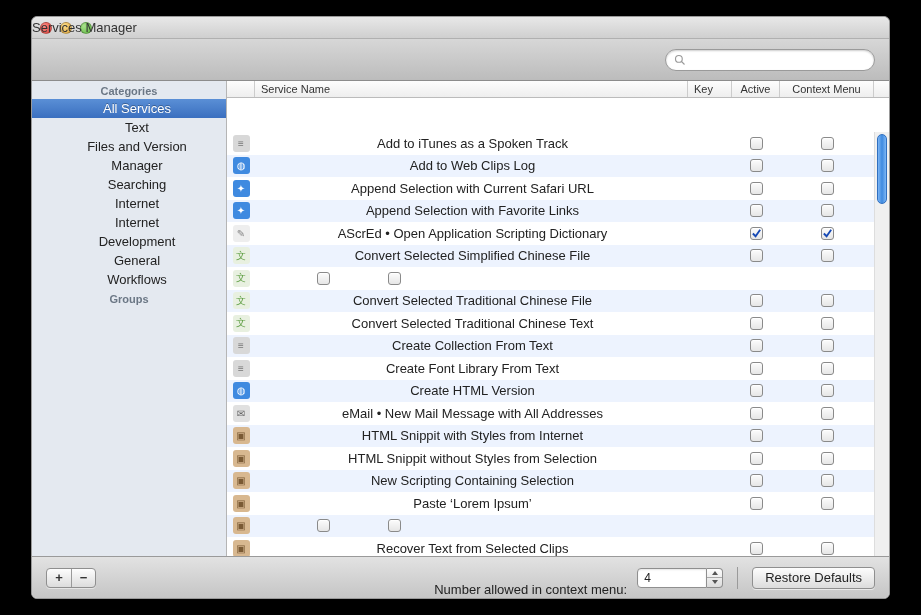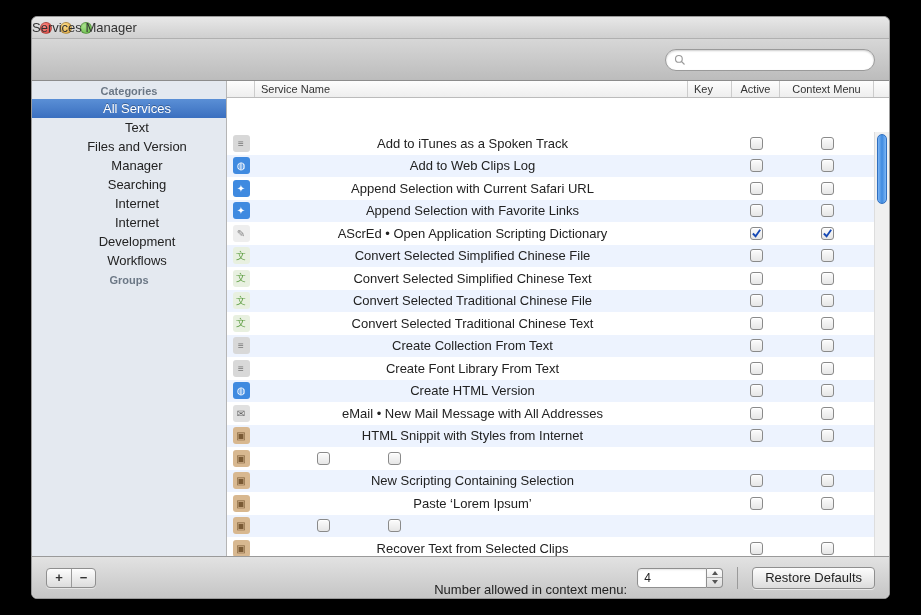--- a/index.html
+++ b/index.html
@@ -162,20 +162,21 @@
     <div class="sidebar" id="sidebar">
         <div class="side-header">Categories</div>
         <div class="side-item selected">All Services</div>
         <div class="side-item">Text</div>
         <div class="side-item">Files and Version</div>
         <div class="side-item">Manager</div>
         <div class="side-item">Searching</div>
         <div class="side-item">Internet</div>
         <div class="side-item">Internet</div>
         <div class="side-item">Development</div>
+        <div class="side-item">General</div>
         <div class="side-item">Workflows</div>
         <div class="side-header">Groups</div>
       </div>
 
     <div class="tablearea">
       <div class="thead">
         <div class="th icon"></div>
         <div class="th name">Service Name</div>
         <div class="th key">Key</div>
         <div class="th active">Active</div>
@@ -267,21 +268,20 @@
                 <div class="chk"></div>
               </div>
               <div class="cell ctx">
                 <div class="chk"></div>
               </div>
             </div>
             <div class="row even">
               <div class="cell icon">
                 <div class="appicon" style="background: rgb(232, 240, 224); color: rgb(90, 156, 62);">文</div>
               </div>
-              <div class="cell name">Convert Selected Simplified Chinese Text</div>
               <div class="cell key"></div>
               <div class="cell active">
                 <div class="chk"></div>
               </div>
               <div class="cell ctx">
                 <div class="chk"></div>
               </div>
             </div>
             <div class="row odd">
               <div class="cell icon">
@@ -371,20 +371,21 @@
                 <div class="chk"></div>
               </div>
               <div class="cell ctx">
                 <div class="chk"></div>
               </div>
             </div>
             <div class="row even">
               <div class="cell icon">
                 <div class="appicon" style="background: rgb(216, 184, 144); color: rgb(122, 90, 52);">▣</div>
               </div>
+              <div class="cell name">HTML Snippit without Styles from Selection</div>
               <div class="cell key"></div>
               <div class="cell active">
                 <div class="chk"></div>
               </div>
               <div class="cell ctx">
                 <div class="chk"></div>
               </div>
             </div>
             <div class="row odd">
               <div class="cell icon">

